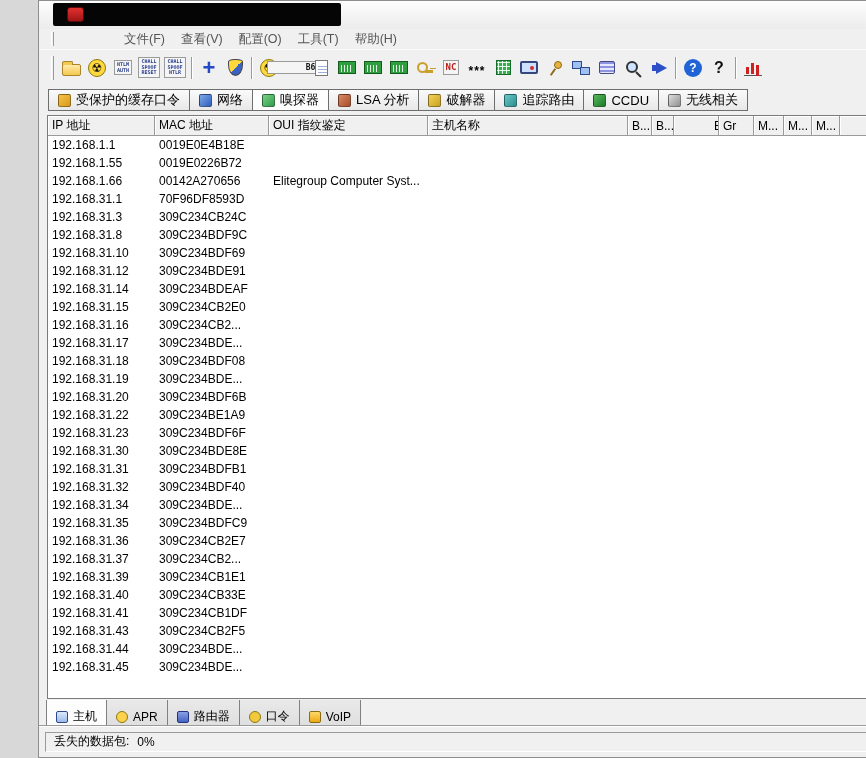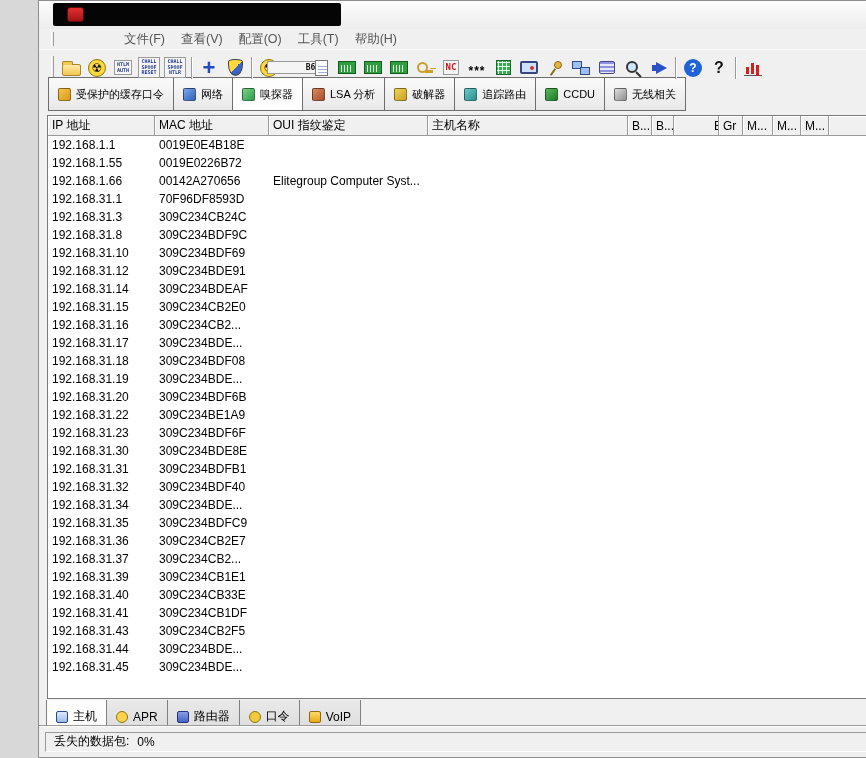--- a/index.html
+++ b/index.html
@@ -61,21 +61,21 @@
   .i-spk .tb-glyph{ width:0; height:0; border-top:6px solid transparent; border-bottom:6px solid transparent; border-left:11px solid #2b50c8; margin-left:4px; }
   .i-spk .tb-glyph::before{ content:""; position:absolute; left:-15px; top:-3px; width:4px; height:6px; background:#2b50c8; }
   .i-info .tb-glyph{ width:18px; height:18px; border-radius:50%; background:#1f63d6; color:#fff; font-weight:bold; font-size:12px; }
   .i-qmark .tb-glyph{ font-size:16px; font-weight:bold; color:#111; }
   .i-chart .tb-glyph{ width:18px; height:16px; border-bottom:1px solid #555; }
   .i-chart .tb-glyph::before{ content:""; position:absolute; left:2px; bottom:1px; width:3px; height:7px; background:#d02020; }
   .i-chart .tb-glyph::after{ content:""; position:absolute; left:7px; bottom:1px; width:3px; height:11px; background:#d02020; box-shadow:5px 2px 0 #d02020; }
 
   
   .tabbar{ height:26px; display:flex; align-items:flex-end; padding:2px 0 0 9px; background:#f0f0f0; flex:0 0 auto; }
-  .toptab{ display:flex; align-items:center; height:22px; padding:16px 9px; font-size:11px; color:#000;
+  .toptab{ display:flex; align-items:center; height:22px; padding:10px 9px; font-size:13px; color:#000;
            background:linear-gradient(#fafafa,#e8e8e8); border:1px solid #6e6e6e; margin-left:-1px; cursor:default; }
   .toptab:first-child{ margin-left:0; }
   .toptab.active{ background:#fdfdfd; }
   .tabicon{ width:13px; height:13px; margin-right:5px; border:1px solid rgba(0,0,0,.4); border-radius:2px; display:inline-block; flex:0 0 auto; }
   .ti-storage{ background:linear-gradient(135deg,#f6c34a,#d99a1b); }
   .ti-network{ background:linear-gradient(135deg,#7fa7e8,#2f5fbe); }
   .ti-sniffer{ background:linear-gradient(135deg,#7cd08a,#2e9e4a); }
   .ti-lsa{ background:linear-gradient(135deg,#d98a66,#a84c2a); }
   .ti-cracker{ background:linear-gradient(135deg,#f2d25c,#caa21d); }
   .ti-trace{ background:linear-gradient(135deg,#6cc8c8,#2a8f8f); }
@@ -310,21 +310,21 @@
   </div>
             <div class="lv-col" style="width: 24px;">
     <span>B...</span>
   </div>
             <div class="lv-col" style="width: 22px;">
     <span>B...</span>
   </div>
             <div class="lv-col" style="width: 20px; padding-left: 40px;">
     <span>B8</span>
   </div>
-            <div class="lv-col" style="width: 24px;">
+            <div class="lv-col" style="width: 35px;">
     <span>Gr</span>
   </div>
             <div class="lv-col" style="width: 30px;">
     <span>M...</span>
   </div>
             <div class="lv-col" style="width: 28px;">
     <span>M...</span>
   </div>
             <div class="lv-col" style="width: 28px;">
     <span>M...</span>

